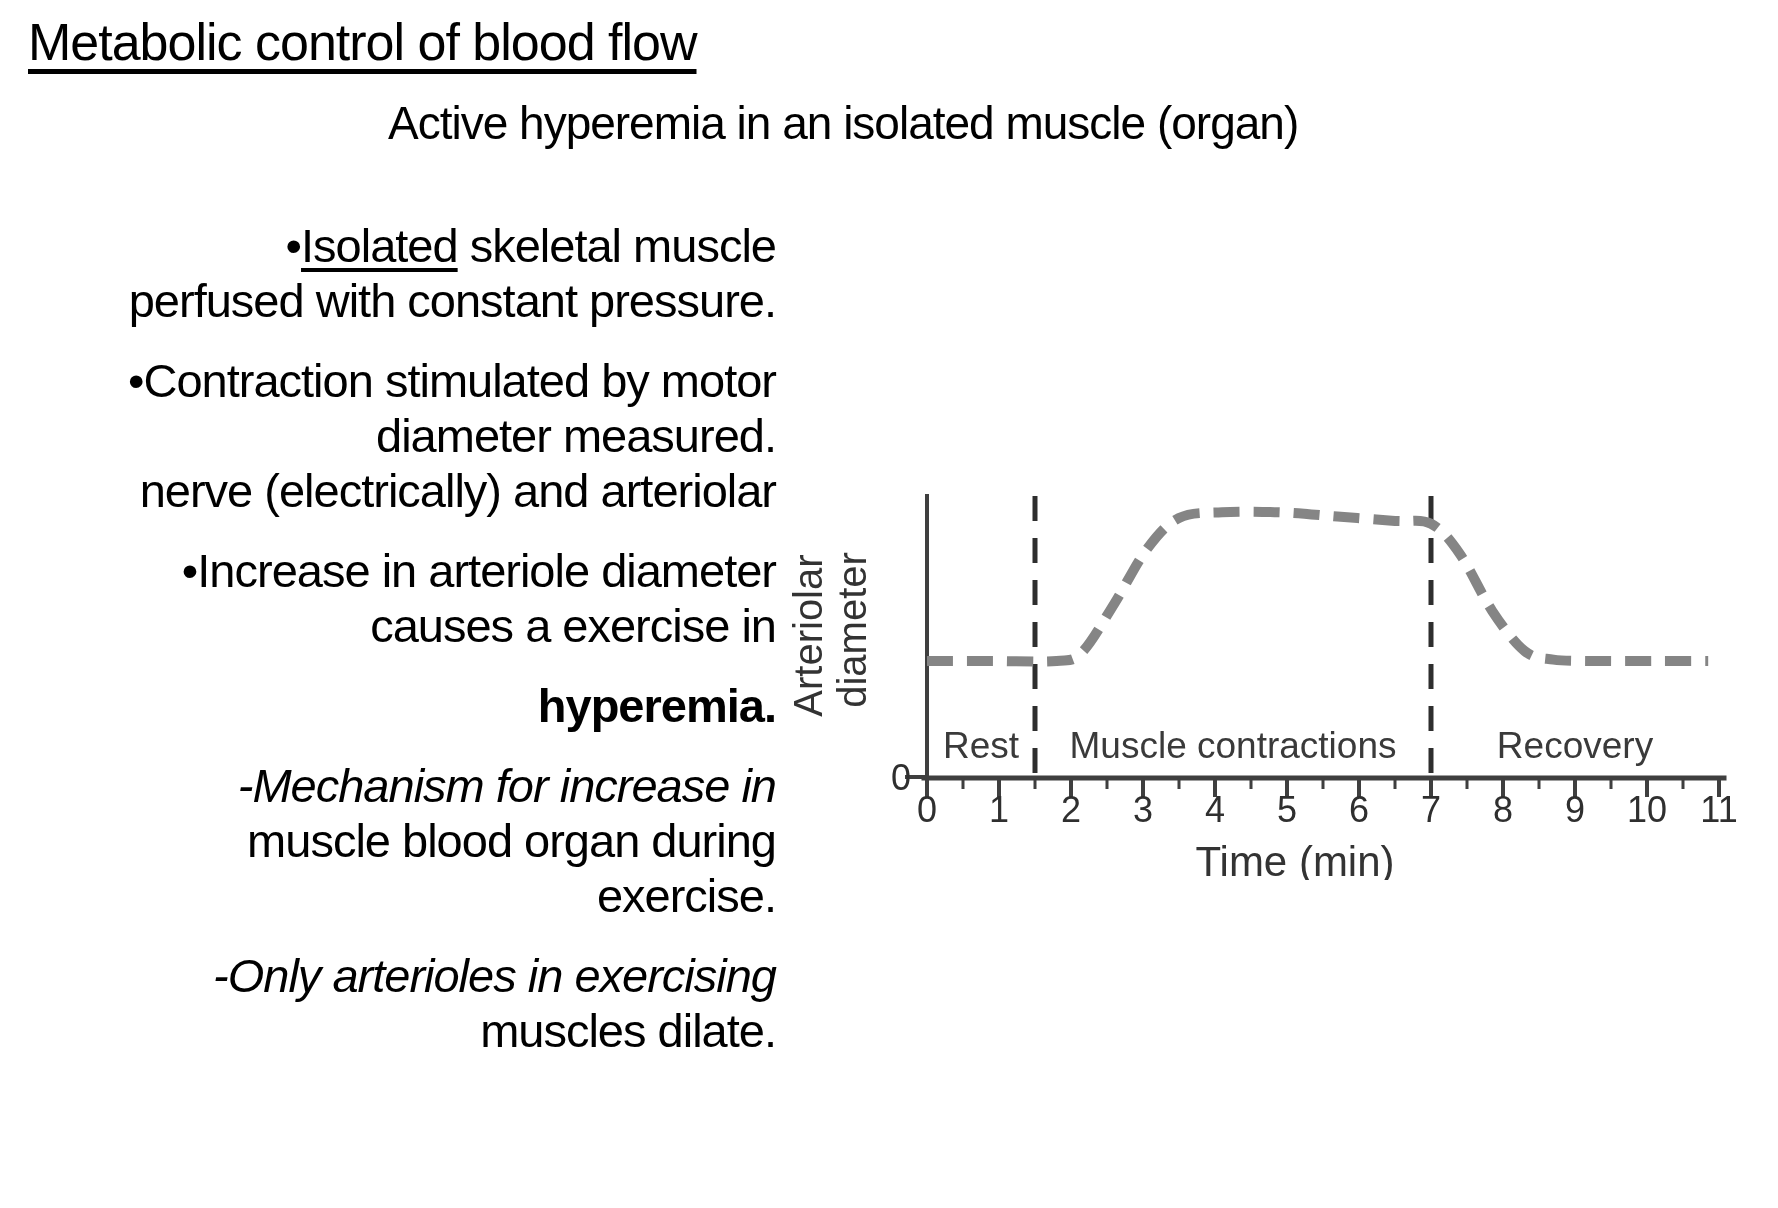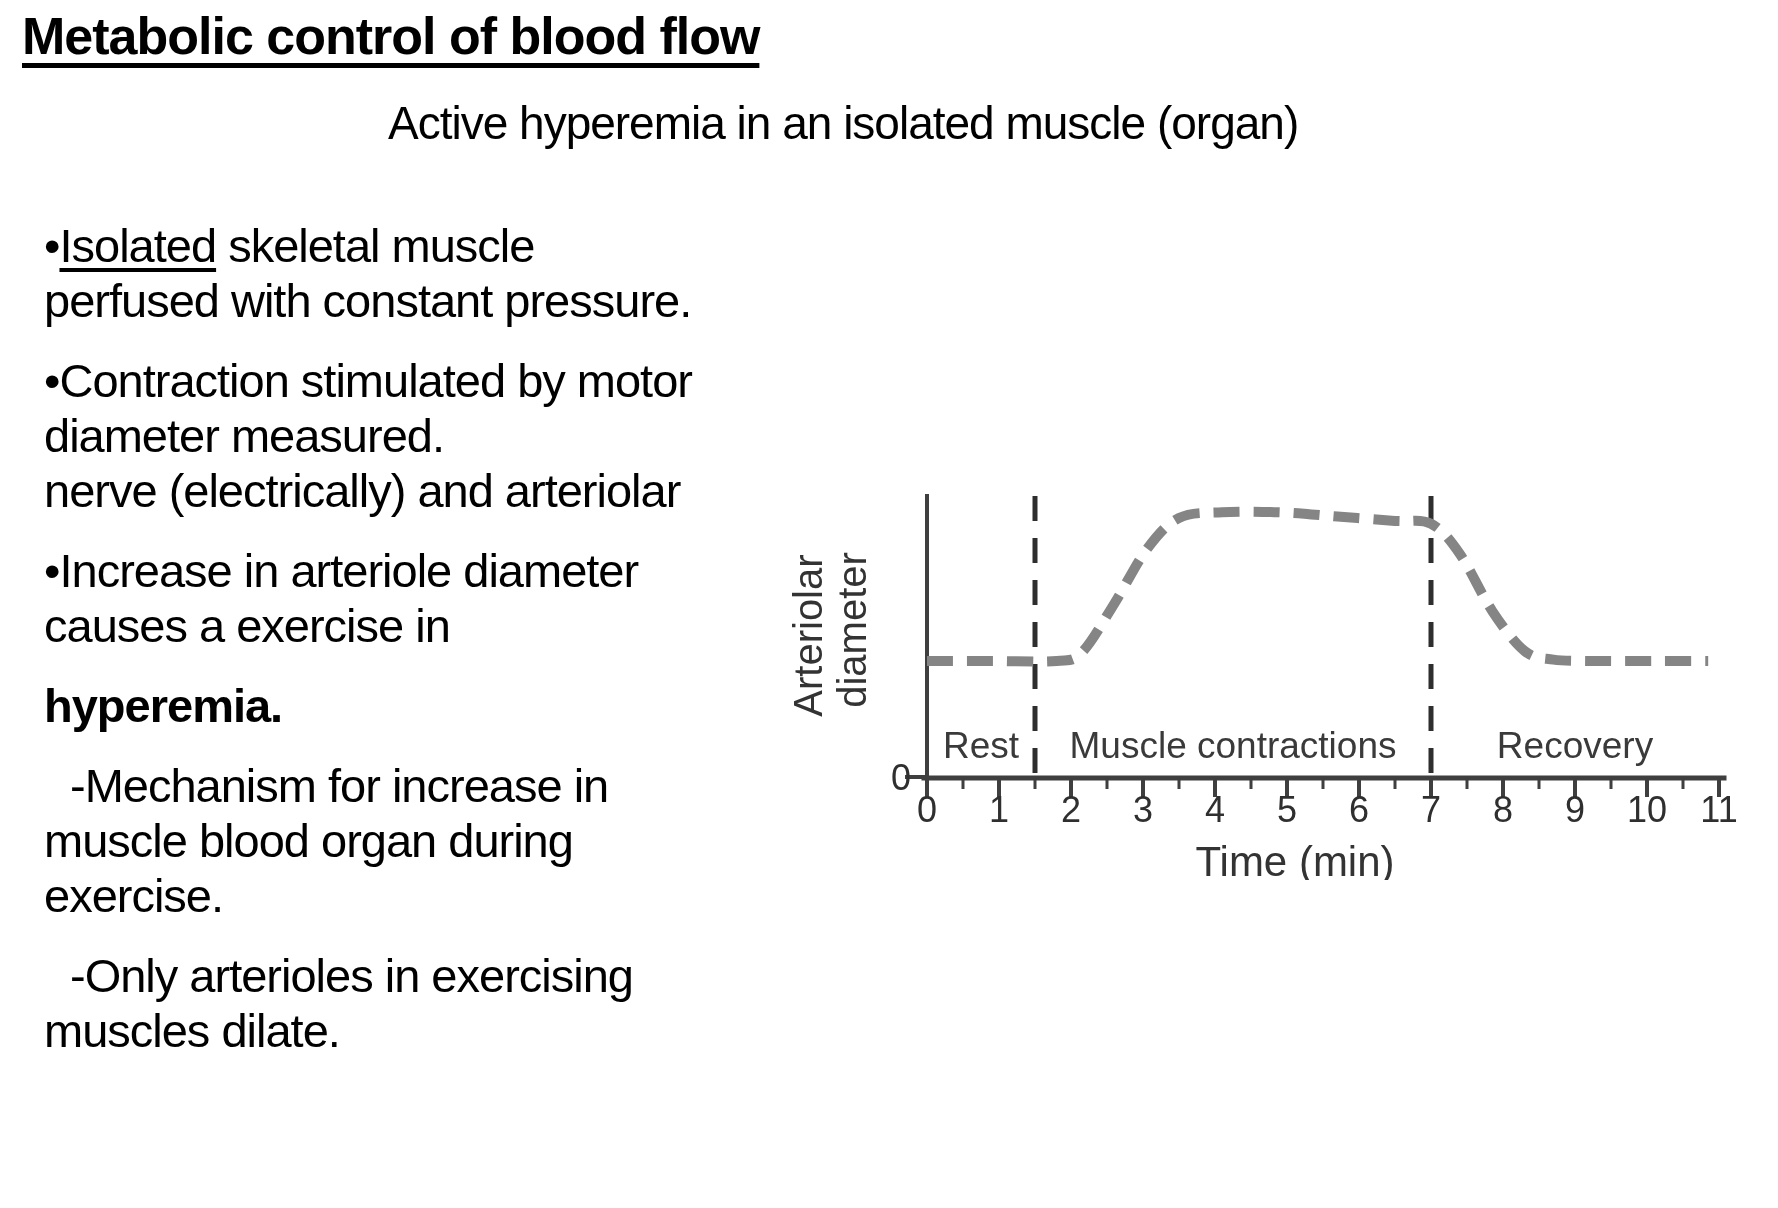--- a/index.html
+++ b/index.html
@@ -1,26 +1,26 @@
 <!DOCTYPE html>
 <html><head>
 <meta charset="utf-8">
 <style>
   html,body{margin:0;padding:0;background:#fff;}
   .slide{position:relative;width:1778px;height:1208px;background:#ffffff;overflow:hidden;
          font-family:"Liberation Sans","DejaVu Sans",sans-serif;color:#000;}
-  .title{position:absolute;left:18px;top:2px;margin:4px;font-size:52px;font-weight:bold;
+  .title{position:absolute;left:18px;top:2px;margin:10px;font-size:52px;font-weight:normal;
          text-decoration:underline;text-decoration-thickness:5px;text-underline-offset:9px;
          letter-spacing:-1px;}
   .subtitle{position:absolute;left:388px;top:96px;font-size:46px;letter-spacing:-1px;}
   .bullets{position:absolute;left:36px;top:218px;width:740px;font-size:47px;line-height:55px;
            letter-spacing:-1px;}
-  .para{margin:0 0 25px 8px;}
+  .para{margin:0 0 25px 1px;text-align:right;}
   .line{display:block;}
-  .line.indent{padding-left:26px;}
+  .line.indent{padding-left:26px;font-style:italic;}
   .u{text-decoration:underline;text-decoration-thickness:4px;text-underline-offset:6px;}
   .b{font-weight:bold;}
   
   .chart{position:absolute;left:770px;top:420px;}
   .axis{stroke:#3f3f3f;stroke-linecap:square;}
   .tick{stroke:#3f3f3f;stroke-width:4;fill:none;}
   .tick.minor{stroke-width:3;}
   .vline{stroke:#2e2e2e;stroke-width:5;stroke-dasharray:25 17;}
   .curve{stroke:#858585;stroke-width:10;fill:none;stroke-dasharray:26 14;}
   .ticklbl{font-size:36px;fill:#2f2f2f;font-family:"Liberation Sans","DejaVu Sans",sans-serif;}

